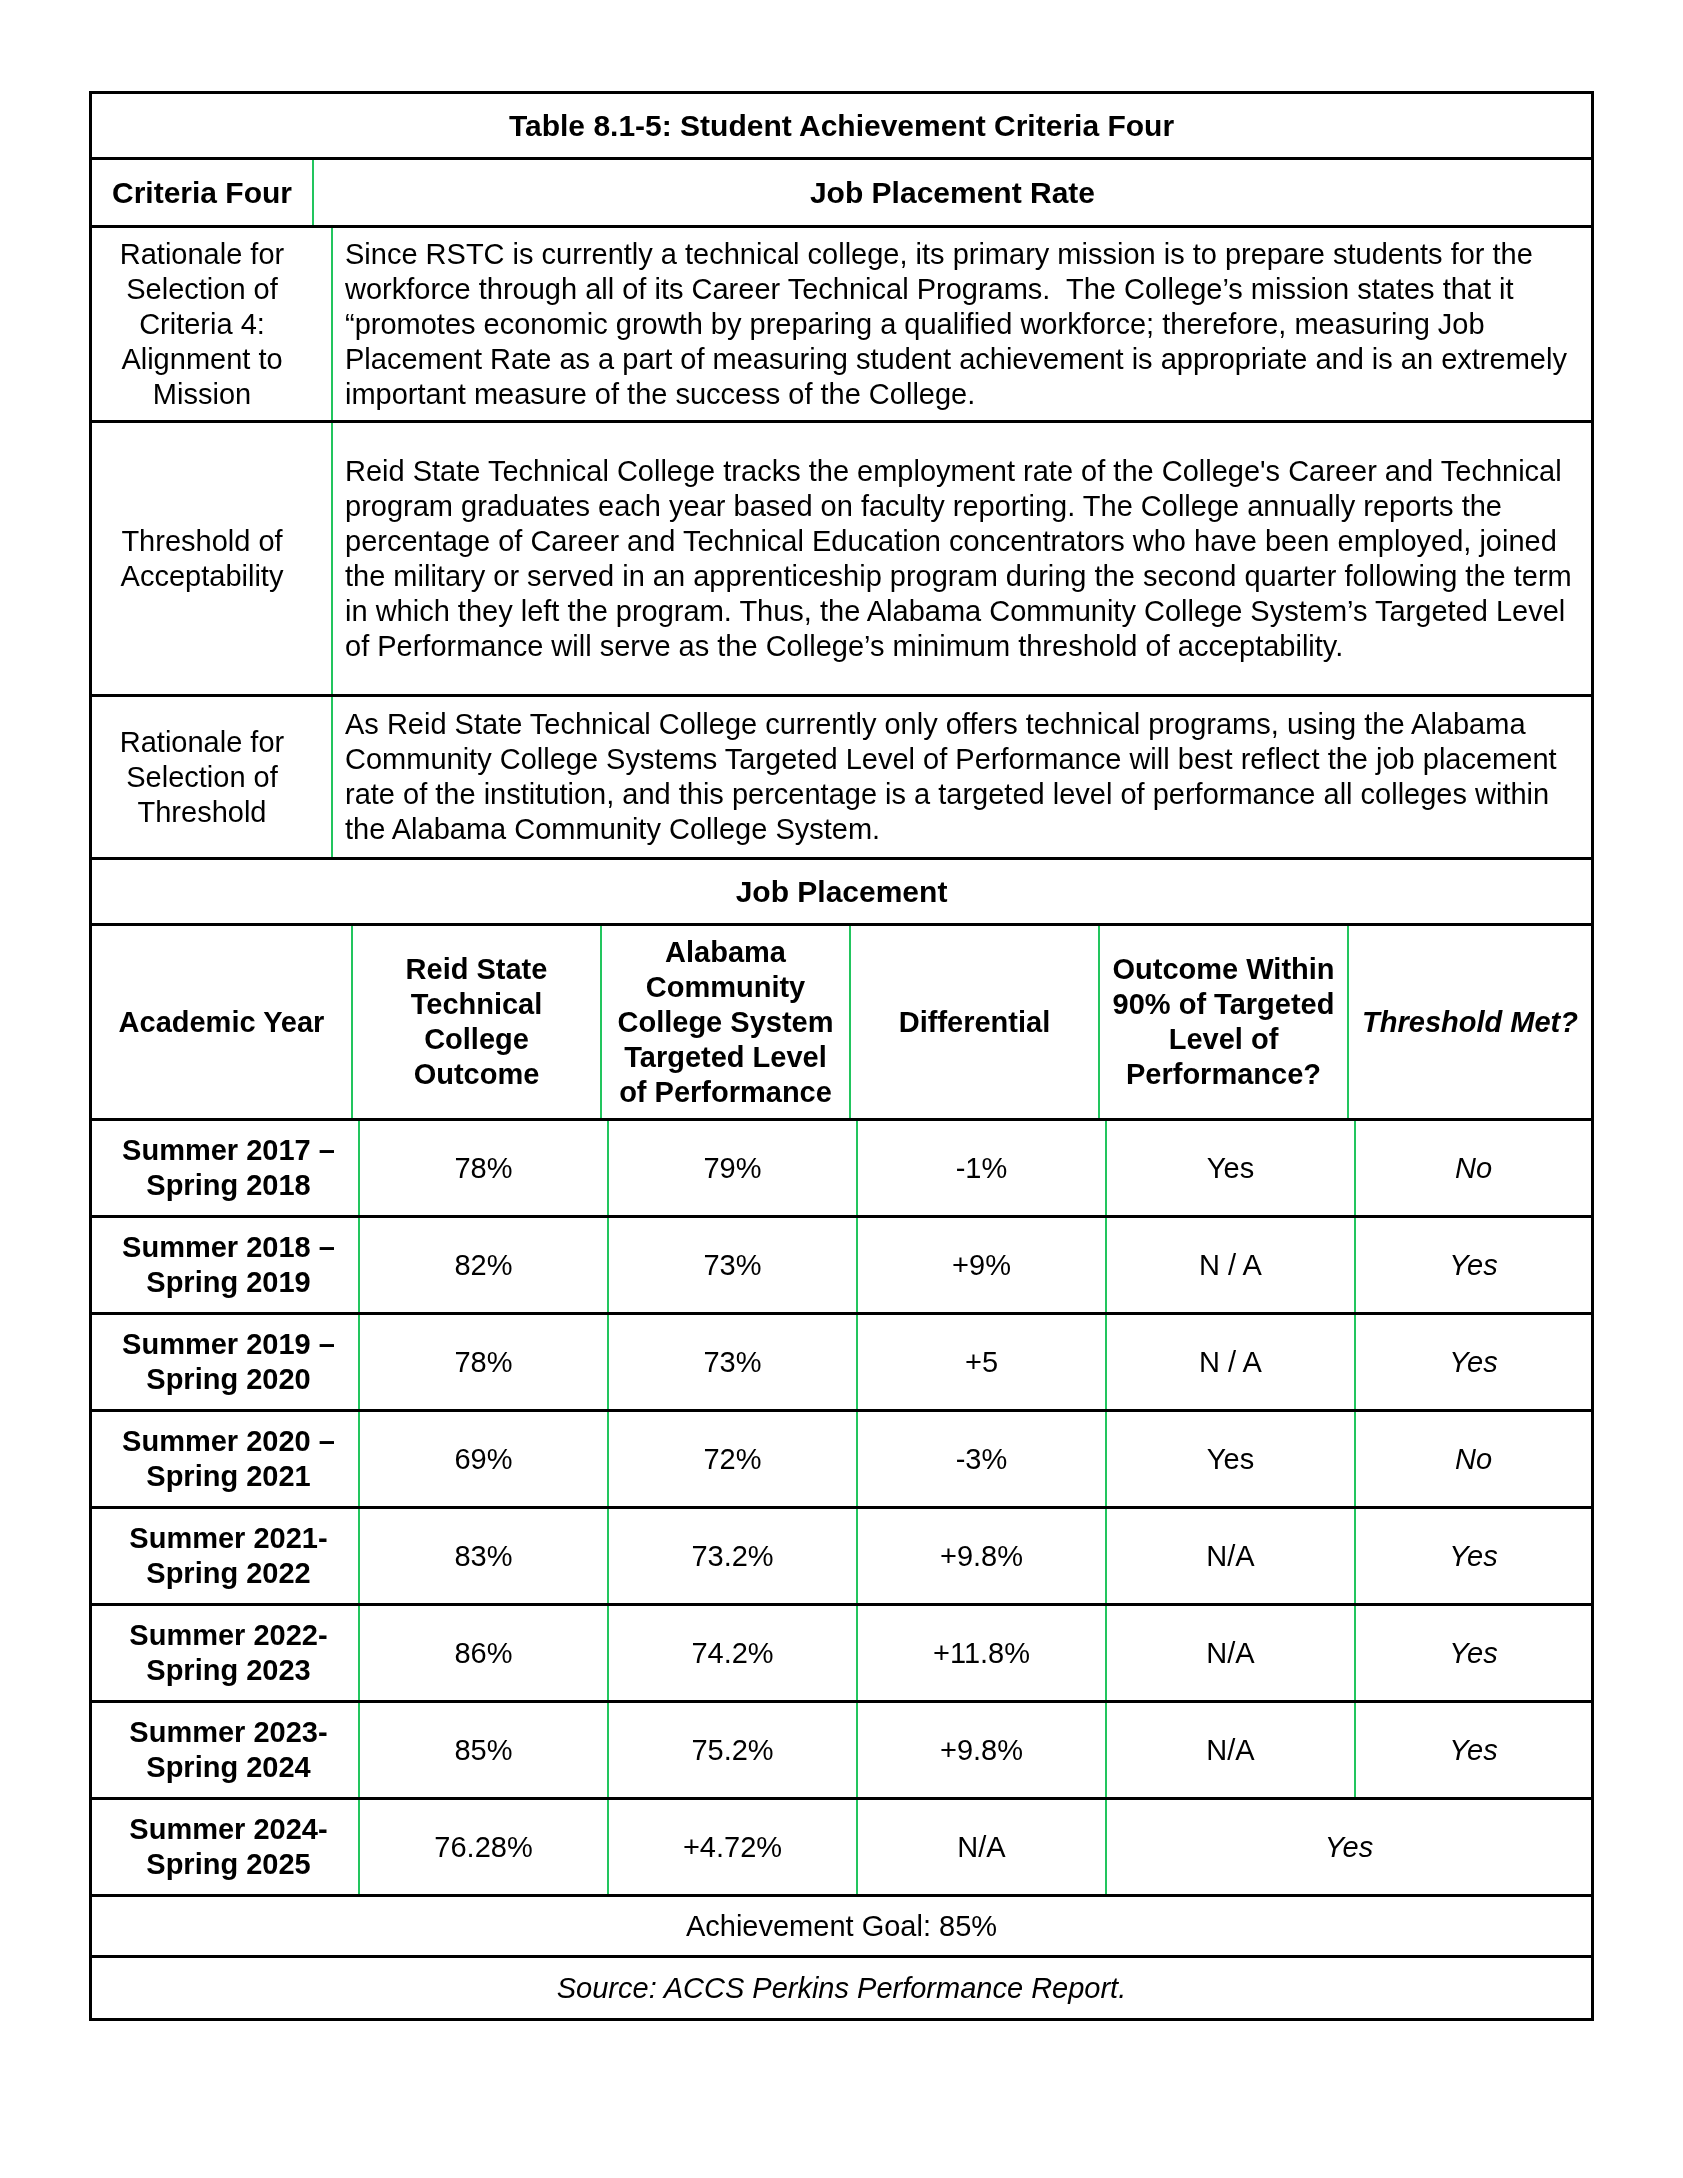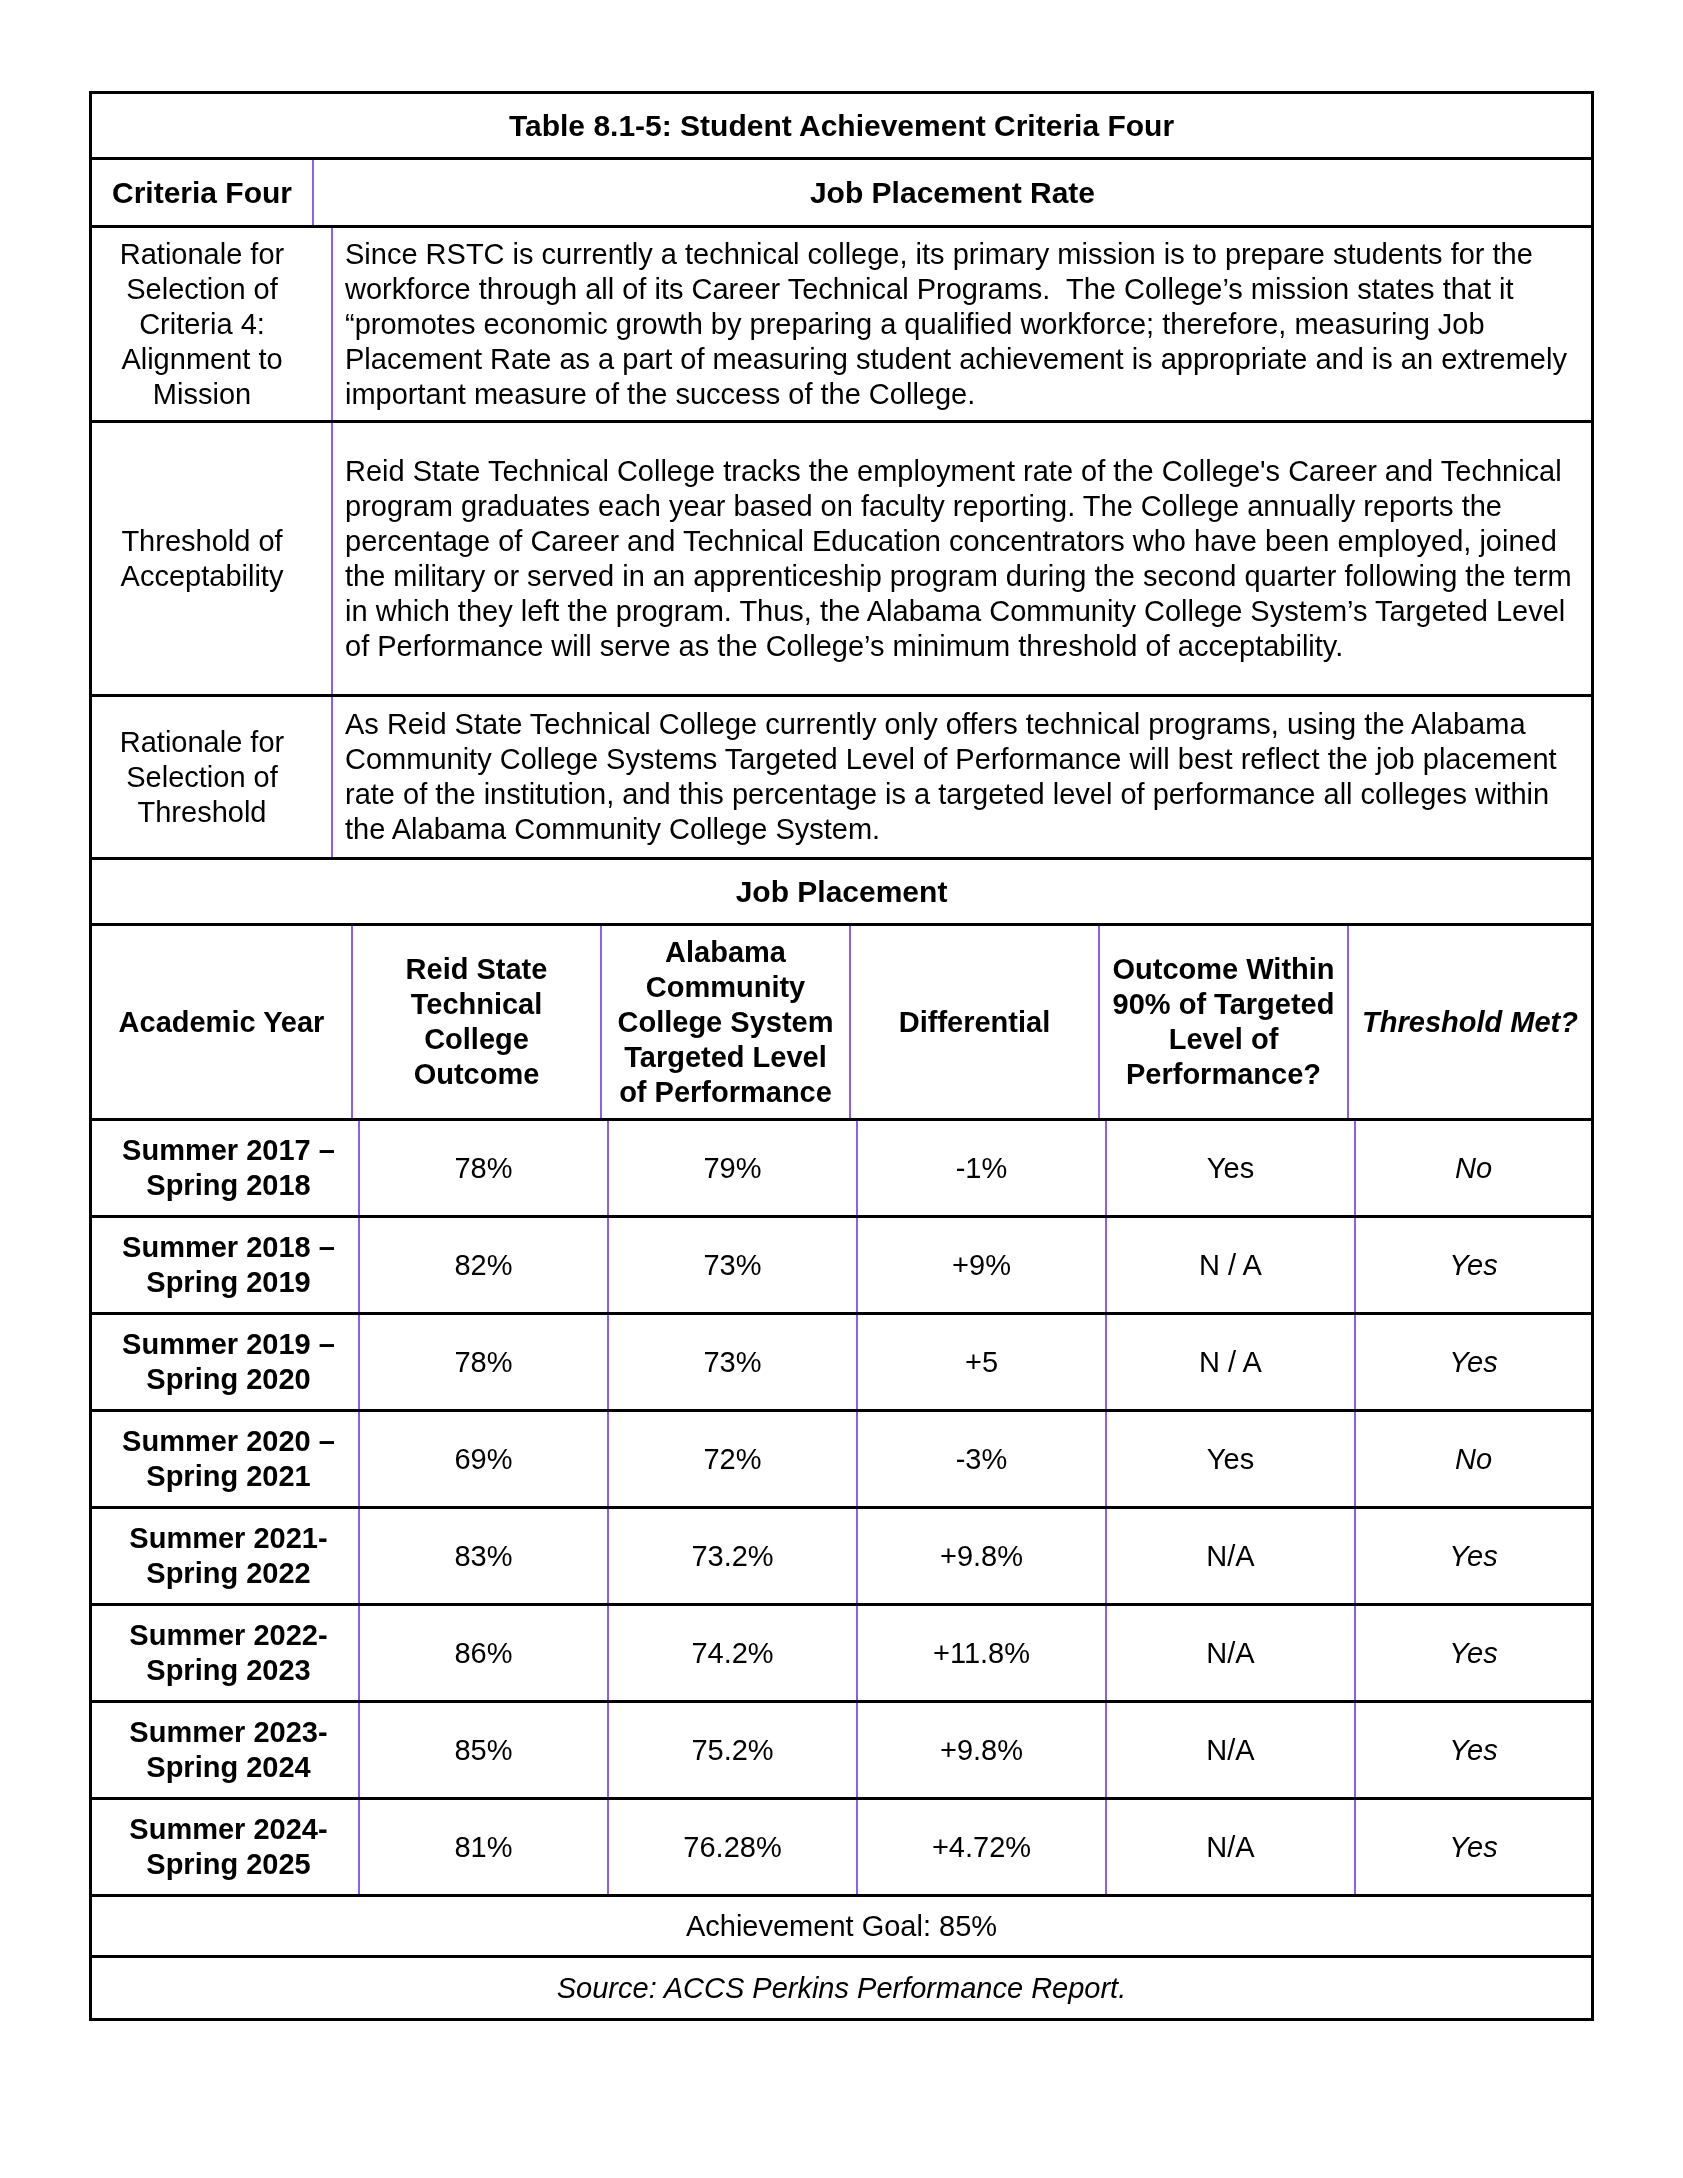--- a/index.html
+++ b/index.html
@@ -24,21 +24,21 @@
 
   .cell {
     display: flex;
     align-items: center;
     justify-content: center;
     text-align: center;
     font-size: 29px;
     line-height: 35px;
     padding: 4px 6px;
   }
-  .cell + .cell { border-left: 2px solid #8b5cf6; }
+  .cell + .cell { border-left: 2px solid #22c55e; }
 
   
   .title-row { min-height: 63px; }
   .title-row .cell { flex: 1; font-weight: bold; font-size: 30px; }
 
   
   .criteria-row { min-height: 68px; }
   .label-col { width: 220px; flex: 0 0 220px; font-weight: bold; font-size: 30px; }
   .criteria-row .value-col { flex: 1; font-weight: bold; font-size: 30px; }
 
@@ -187,21 +187,20 @@
     <div class="cell c2">85%</div>
     <div class="cell c3">75.2%</div>
     <div class="cell c4">+9.8%</div>
     <div class="cell c5">N/A</div>
     <div class="cell c6">Yes</div>
   </div>
 
   <div class="t-row data-row">
     <div class="cell c1">Summer 2024-
 Spring 2025</div>
-    <div class="cell c2">81%</div>
     <div class="cell c3">76.28%</div>
     <div class="cell c4">+4.72%</div>
     <div class="cell c5">N/A</div>
     <div class="cell c6">Yes</div>
   </div>
 
   <div class="t-row goal-row">
     <div class="cell">Achievement Goal: 85%</div>
   </div>
 

